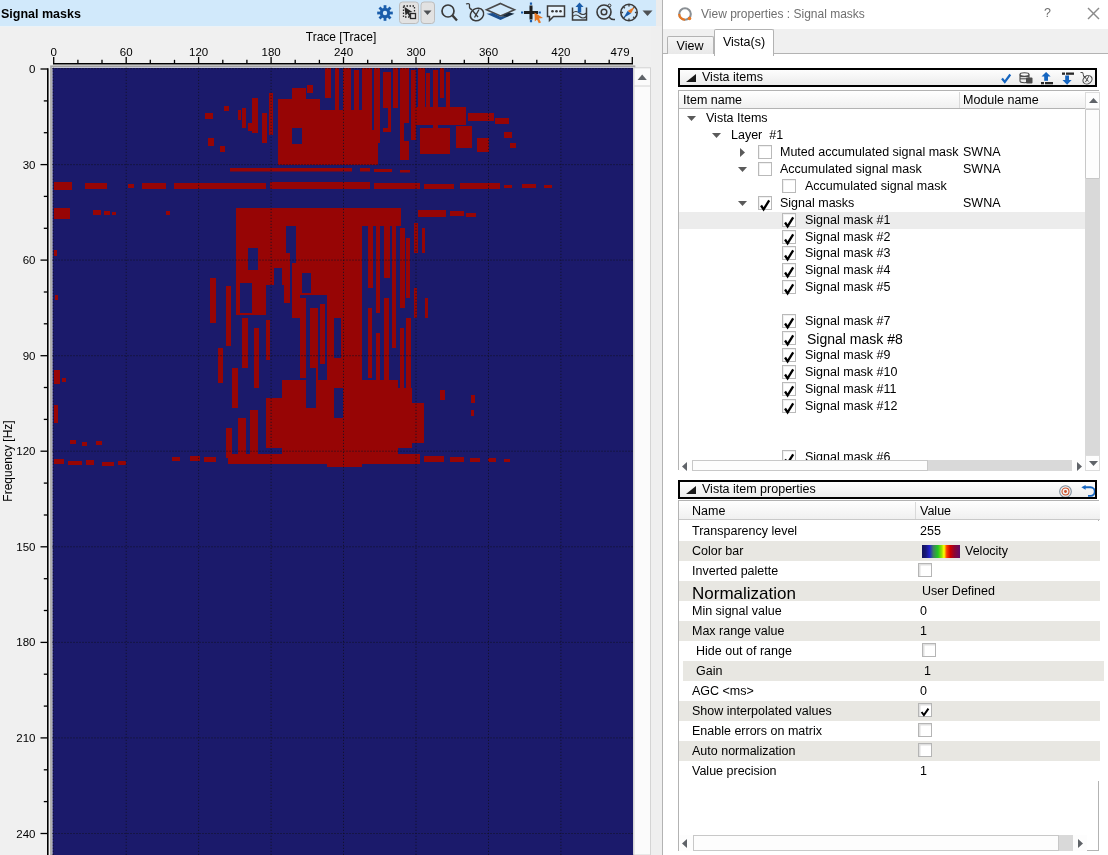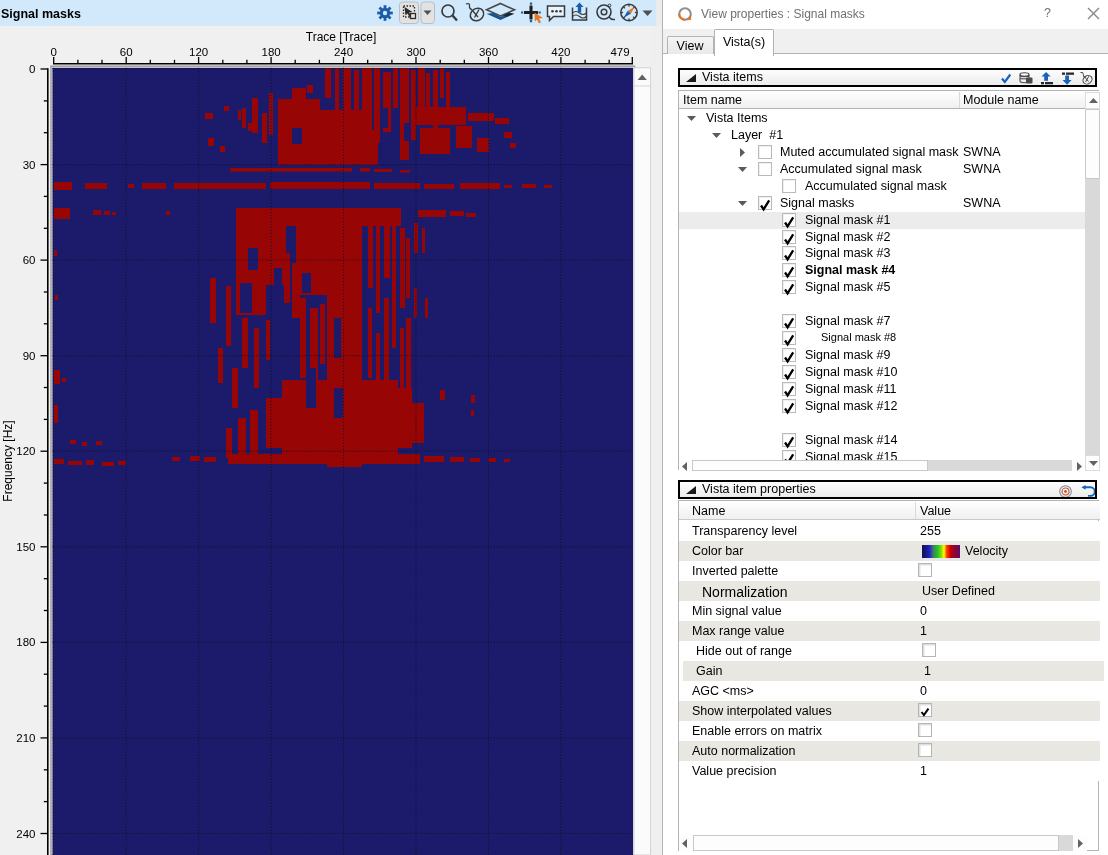--- a/index.html
+++ b/index.html
@@ -446,21 +446,21 @@
               <path d="M2.3,6.2 L5.2,10.5 L11.5,0.5" fill="none" stroke="#000" stroke-width="2.6"></path>
             </svg></div>
           <span class="abs" style="left:126px;top:1.5px;font-size:12.5px;white-space:nowrap">Signal mask #2</span>
         </div>
         <div class="abs" style="left:0;top:135px;width:406px;height:17px;">
           <div class="abs" style="left:103px;top:1.5px;width:13.5px;height:13.5px;background:#fff;border:1px solid #b9b9b9;box-shadow:inset 1px 1px 0 #8f8f8f22"><svg style="overflow:visible" width="100%" height="100%" viewBox="0 0 13 13">
               <path d="M2.3,6.2 L5.2,10.5 L11.5,0.5" fill="none" stroke="#000" stroke-width="2.6"></path>
             </svg></div>
           <span class="abs" style="left:126px;top:1.5px;font-size:12.5px;white-space:nowrap">Signal mask #3</span>
         </div>
-        <div class="abs" style="left:0;top:152px;width:406px;height:17px;font-weight:bold;">
+        <div class="abs" style="left:0;top:152px;width:406px;height:17px;">
           <div class="abs" style="left:103px;top:1.5px;width:13.5px;height:13.5px;background:#fff;border:1px solid #b9b9b9;box-shadow:inset 1px 1px 0 #8f8f8f22"><svg style="overflow:visible" width="100%" height="100%" viewBox="0 0 13 13">
               <path d="M2.3,6.2 L5.2,10.5 L11.5,0.5" fill="none" stroke="#000" stroke-width="2.6"></path>
             </svg></div>
           <span class="abs" style="left:126px;top:1.5px;font-size:12.5px;white-space:nowrap">Signal mask #4</span>
         </div>
         <div class="abs" style="left:0;top:169px;width:406px;height:17px;">
           <div class="abs" style="left:103px;top:1.5px;width:13.5px;height:13.5px;background:#fff;border:1px solid #b9b9b9;box-shadow:inset 1px 1px 0 #8f8f8f22"><svg style="overflow:visible" width="100%" height="100%" viewBox="0 0 13 13">
               <path d="M2.3,6.2 L5.2,10.5 L11.5,0.5" fill="none" stroke="#000" stroke-width="2.6"></path>
             </svg></div>
           <span class="abs" style="left:126px;top:1.5px;font-size:12.5px;white-space:nowrap">Signal mask #5</span>
@@ -468,21 +468,21 @@
         <div class="abs" style="left:0;top:203px;width:406px;height:17px;">
           <div class="abs" style="left:103px;top:1.5px;width:13.5px;height:13.5px;background:#fff;border:1px solid #b9b9b9;box-shadow:inset 1px 1px 0 #8f8f8f22"><svg style="overflow:visible" width="100%" height="100%" viewBox="0 0 13 13">
               <path d="M2.3,6.2 L5.2,10.5 L11.5,0.5" fill="none" stroke="#000" stroke-width="2.6"></path>
             </svg></div>
           <span class="abs" style="left:126px;top:1.5px;font-size:12.5px;white-space:nowrap">Signal mask #7</span>
         </div>
         <div class="abs" style="left:0;top:220px;width:406px;height:17px;">
           <div class="abs" style="left:103px;top:1.5px;width:13.5px;height:13.5px;background:#fff;border:1px solid #b9b9b9;box-shadow:inset 1px 1px 0 #8f8f8f22"><svg style="overflow:visible" width="100%" height="100%" viewBox="0 0 13 13">
               <path d="M2.3,6.2 L5.2,10.5 L11.5,0.5" fill="none" stroke="#000" stroke-width="2.6"></path>
             </svg></div>
-          <span class="abs" style="left:142px;top:1.5px;font-size:11px;white-space:nowrap">Signal mask #8</span>
+          <span class="abs" style="left:128px;top:1.5px;font-size:14px;white-space:nowrap">Signal mask #8</span>
         </div>
         <div class="abs" style="left:0;top:237px;width:406px;height:17px;">
           <div class="abs" style="left:103px;top:1.5px;width:13.5px;height:13.5px;background:#fff;border:1px solid #b9b9b9;box-shadow:inset 1px 1px 0 #8f8f8f22"><svg style="overflow:visible" width="100%" height="100%" viewBox="0 0 13 13">
               <path d="M2.3,6.2 L5.2,10.5 L11.5,0.5" fill="none" stroke="#000" stroke-width="2.6"></path>
             </svg></div>
           <span class="abs" style="left:126px;top:1.5px;font-size:12.5px;white-space:nowrap">Signal mask #9</span>
         </div>
         <div class="abs" style="left:0;top:254px;width:406px;height:17px;">
           <div class="abs" style="left:103px;top:1.5px;width:13.5px;height:13.5px;background:#fff;border:1px solid #b9b9b9;box-shadow:inset 1px 1px 0 #8f8f8f22"><svg style="overflow:visible" width="100%" height="100%" viewBox="0 0 13 13">
               <path d="M2.3,6.2 L5.2,10.5 L11.5,0.5" fill="none" stroke="#000" stroke-width="2.6"></path>
@@ -494,31 +494,25 @@
               <path d="M2.3,6.2 L5.2,10.5 L11.5,0.5" fill="none" stroke="#000" stroke-width="2.6"></path>
             </svg></div>
           <span class="abs" style="left:126px;top:1.5px;font-size:12.5px;white-space:nowrap">Signal mask #11</span>
         </div>
         <div class="abs" style="left:0;top:288px;width:406px;height:17px;">
           <div class="abs" style="left:103px;top:1.5px;width:13.5px;height:13.5px;background:#fff;border:1px solid #b9b9b9;box-shadow:inset 1px 1px 0 #8f8f8f22"><svg style="overflow:visible" width="100%" height="100%" viewBox="0 0 13 13">
               <path d="M2.3,6.2 L5.2,10.5 L11.5,0.5" fill="none" stroke="#000" stroke-width="2.6"></path>
             </svg></div>
           <span class="abs" style="left:126px;top:1.5px;font-size:12.5px;white-space:nowrap">Signal mask #12</span>
         </div>
-        <div class="abs" style="left:0;top:322px;width:406px;height:17px;">
-          <div class="abs" style="left:103px;top:1.5px;width:13.5px;height:13.5px;background:#fff;border:1px solid #b9b9b9;box-shadow:inset 1px 1px 0 #8f8f8f22"><svg style="overflow:visible" width="100%" height="100%" viewBox="0 0 13 13">
-              <path d="M2.3,6.2 L5.2,10.5 L11.5,0.5" fill="none" stroke="#000" stroke-width="2.6"></path>
-            </svg></div>
-          <span class="abs" style="left:126px;top:1.5px;font-size:12.5px;white-space:nowrap">Signal mask #14</span>
-        </div>
         <div class="abs" style="left:0;top:339px;width:406px;height:17px;">
           <div class="abs" style="left:103px;top:1.5px;width:13.5px;height:13.5px;background:#fff;border:1px solid #b9b9b9;box-shadow:inset 1px 1px 0 #8f8f8f22"><svg style="overflow:visible" width="100%" height="100%" viewBox="0 0 13 13">
               <path d="M2.3,6.2 L5.2,10.5 L11.5,0.5" fill="none" stroke="#000" stroke-width="2.6"></path>
             </svg></div>
-          <span class="abs" style="left:126px;top:1.5px;font-size:12.5px;white-space:nowrap">Signal mask #15</span>
+          <span class="abs" style="left:126px;top:1.5px;font-size:12.5px;white-space:nowrap">Signal mask #6</span>
         </div>
       </div>
       <div class="abs" style="left:406px;top:1px;width:14.5px;height:379px;background:#d9d9d9">
         <div class="abs" style="left:0;top:0;width:14.5px;height:16.5px;background:#fdfdfd;border:1px solid #dcdcdc">
           <svg class="abs" style="left:3px;top:5px" width="9" height="5" viewBox="0 0 9 5">
             <polygon points="0,5 9,5 4.5,0" fill="#5f6368"></polygon>
           </svg>
         </div>
         <div class="abs" style="left:0;top:17px;width:14.5px;height:70px;background:#fdfdfd;border:1px solid #c8c8c8;border-radius:1px"></div>
         <div class="abs" style="left:0;top:363px;width:14.5px;height:16px;background:#fdfdfd;border:1px solid #dcdcdc">
@@ -571,21 +565,21 @@
           </defs>
           <rect x="0" y="0" width="38" height="13" fill="url(#vel)"></rect>
         </svg>
         <span class="abs" style="left:286px;top:2.5px;font-size:12.5px">Velocity</span>
       </div>
       <div class="abs" style="left:0;top:60px;width:421px;height:20px;background:#fff">
         <span class="abs" style="left:13px;top:3px;font-size:12.5px;white-space:nowrap">Inverted palette</span>
         <div class="abs" style="left:239px;top:2px;width:14px;height:14px;background:#fff;border:1px solid #b5b5b5;box-shadow:inset 1.5px 1.5px 0 #9e9e9e55"></div>
       </div>
       <div class="abs" style="left:0;top:80px;width:421px;height:20px;background:#e8e7e2">
-        <span class="abs" style="left:23px;top:3px;font-size:14px;white-space:nowrap">Normalization</span>
+        <span class="abs" style="left:13px;top:3px;font-size:17px;white-space:nowrap">Normalization</span>
         <span class="abs" style="left:243px;top:3px;font-size:12.5px">User Defined</span>
       </div>
       <div class="abs" style="left:0;top:100px;width:421px;height:20px;background:#fff">
         <span class="abs" style="left:13px;top:3px;font-size:12.5px;white-space:nowrap">Min signal value</span>
         <span class="abs" style="left:241px;top:3px;font-size:12.5px">0</span>
       </div>
       <div class="abs" style="left:0;top:120px;width:421px;height:20px;background:#e8e7e2">
         <span class="abs" style="left:13px;top:3px;font-size:12.5px;white-space:nowrap">Max range value</span>
         <span class="abs" style="left:241px;top:3px;font-size:12.5px">1</span>
       </div>

